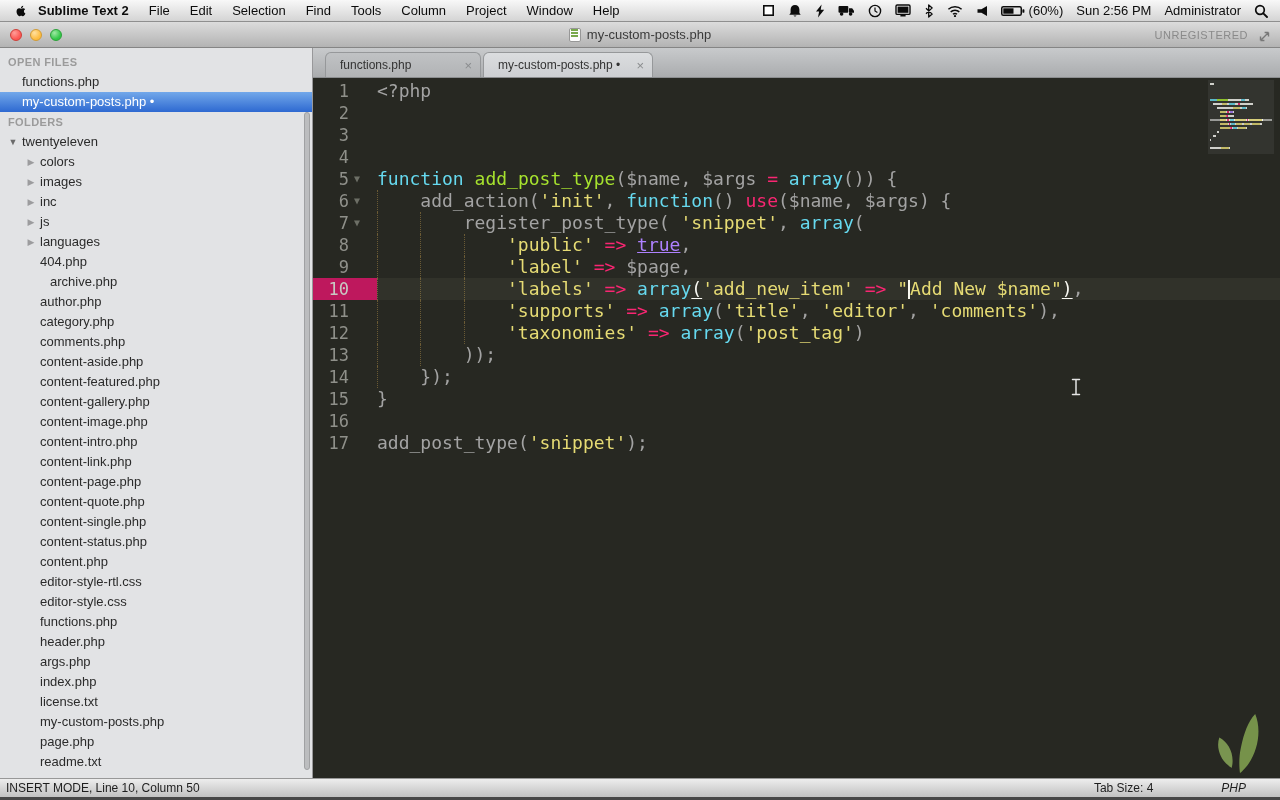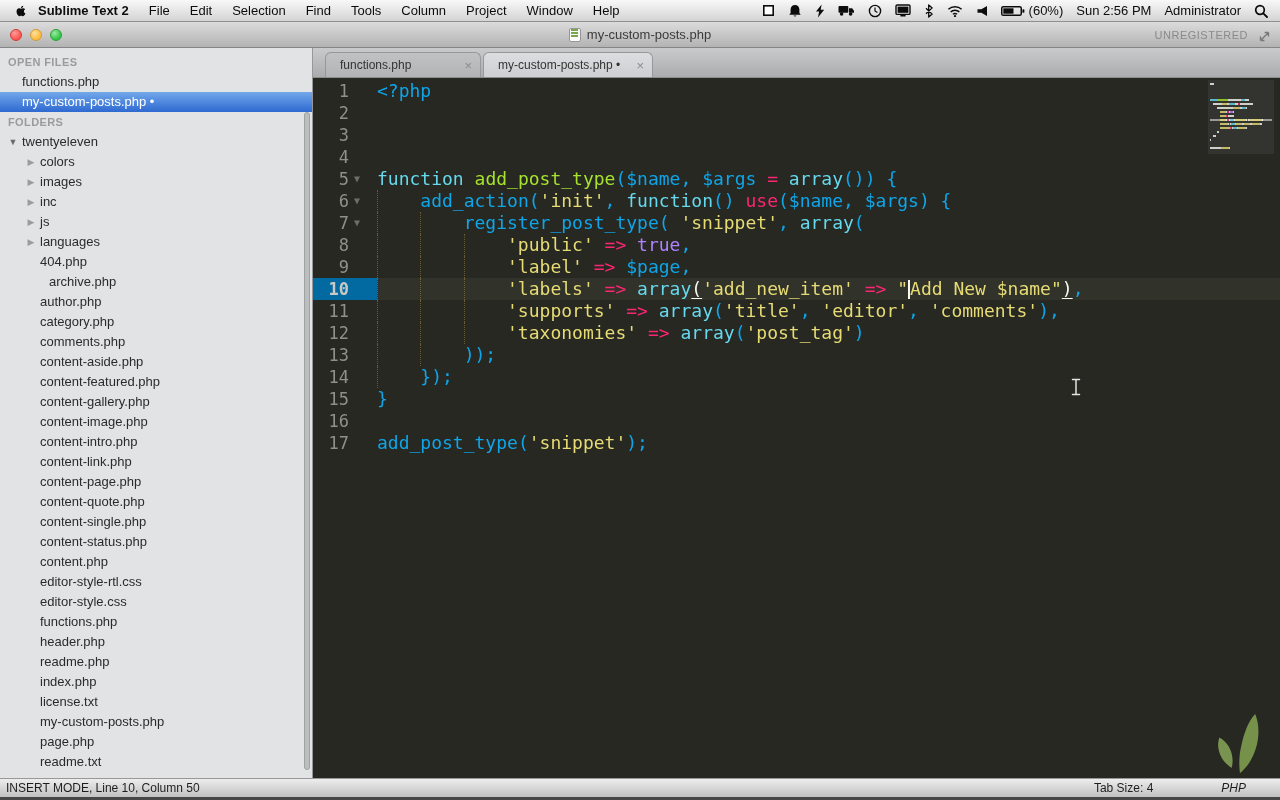--- a/index.html
+++ b/index.html
@@ -64,29 +64,29 @@
   .tab-label { flex:1; overflow:hidden; white-space:nowrap; }
   .tab-close { color:#8a8c8e; font-size:13px; margin-left:6px; line-height:1; }
 
   
   .editor { flex:1; position:relative; background:#272822; overflow:hidden;
             font-family:"DejaVu Sans Mono", monospace; font-size:18px; line-height:22px;
             padding-top:2px; }
   .code-row { display:flex; height:22px; white-space:pre; }
   .code-row.current { background:#31322a; }
   .gutter-wrap { flex:none; width:64px; display:flex; }
-  .code-row.current .gutter-wrap { background:#0369a1;font-weight:bold; }
+  .code-row.current .gutter-wrap { background:#be185d; }
   .lnum { width:36px; text-align:right; color:#8f908a; font-size:17px; }
   .code-row.current .lnum { color:#c9c9c3; }
   .fold { width:28px; padding-left:5px; font-size:10px; color:#6d6f66; line-height:22px; }
   .code-text { flex:none; color:#f8f8f2; }
   .guide { display:inline-block; width:4ch; height:22px; vertical-align:top;
            border-left:1px dotted rgba(216,173,82,.38); }
-  .tok-w { color:#0ea5e9; } .tok-c { color:#66d9ef; } .tok-g { color:#a6e22e; }
-  .tok-p { color:#f92672; } .tok-y { color:#e6db74; } .tok-v { color:#ae81ff; }
+  .tok-w { color:#a3a3a3; } .tok-c { color:#66d9ef; } .tok-g { color:#a6e22e; }
+  .tok-p { color:#f92672; } .tok-y { color:#e6db74; } .tok-v { color:#ae81ff;text-decoration:underline; }
   .tok-wb { color:#f8f8f2; text-decoration:underline; text-underline-offset:3px; }
   .caret { display:inline-block; width:0; height:19px; border-left:2px solid #f8f8f0;
            vertical-align:-4px; }
 
   
   .minimap { position:absolute; top:2px; right:6px; width:66px; padding:3px 2px; }
   .mm-viewport { position:absolute; inset:0; background:rgba(255,255,255,.06); }
   .mm-row { height:2px; margin-bottom:2px; display:flex; }
   .mm-row.current { background:rgba(255,255,255,.5); }
   .mm-seg { height:2px; opacity:.8; flex:none; }
@@ -249,21 +249,21 @@
           <span>js</span>
         </div>
         <div class="tree-row" style="padding-left: 26px;">
           <span class="tri closed">▶</span>
           <span>languages</span>
         </div>
         <div class="tree-row" style="padding-left: 26px;">
           <span class="tri"></span>
           <span>404.php</span>
         </div>
-        <div class="tree-row" style="padding-left: 27px; margin-left: 8px;">
+        <div class="tree-row" style="padding-left: 36px;">
           <span class="tri"></span>
           <span>archive.php</span>
         </div>
         <div class="tree-row" style="padding-left: 26px;">
           <span class="tri"></span>
           <span>author.php</span>
         </div>
         <div class="tree-row" style="padding-left: 26px;">
           <span class="tri"></span>
           <span>category.php</span>
@@ -327,21 +327,21 @@
         <div class="tree-row" style="padding-left: 26px;">
           <span class="tri"></span>
           <span>functions.php</span>
         </div>
         <div class="tree-row" style="padding-left: 26px;">
           <span class="tri"></span>
           <span>header.php</span>
         </div>
         <div class="tree-row" style="padding-left: 26px;">
           <span class="tri"></span>
-          <span>readme.php</span>
+          <span>args.php</span>
         </div>
         <div class="tree-row" style="padding-left: 26px;">
           <span class="tri"></span>
           <span>index.php</span>
         </div>
         <div class="tree-row" style="padding-left: 26px;">
           <span class="tri"></span>
           <span>license.txt</span>
         </div>
         <div class="tree-row" style="padding-left: 26px;">

